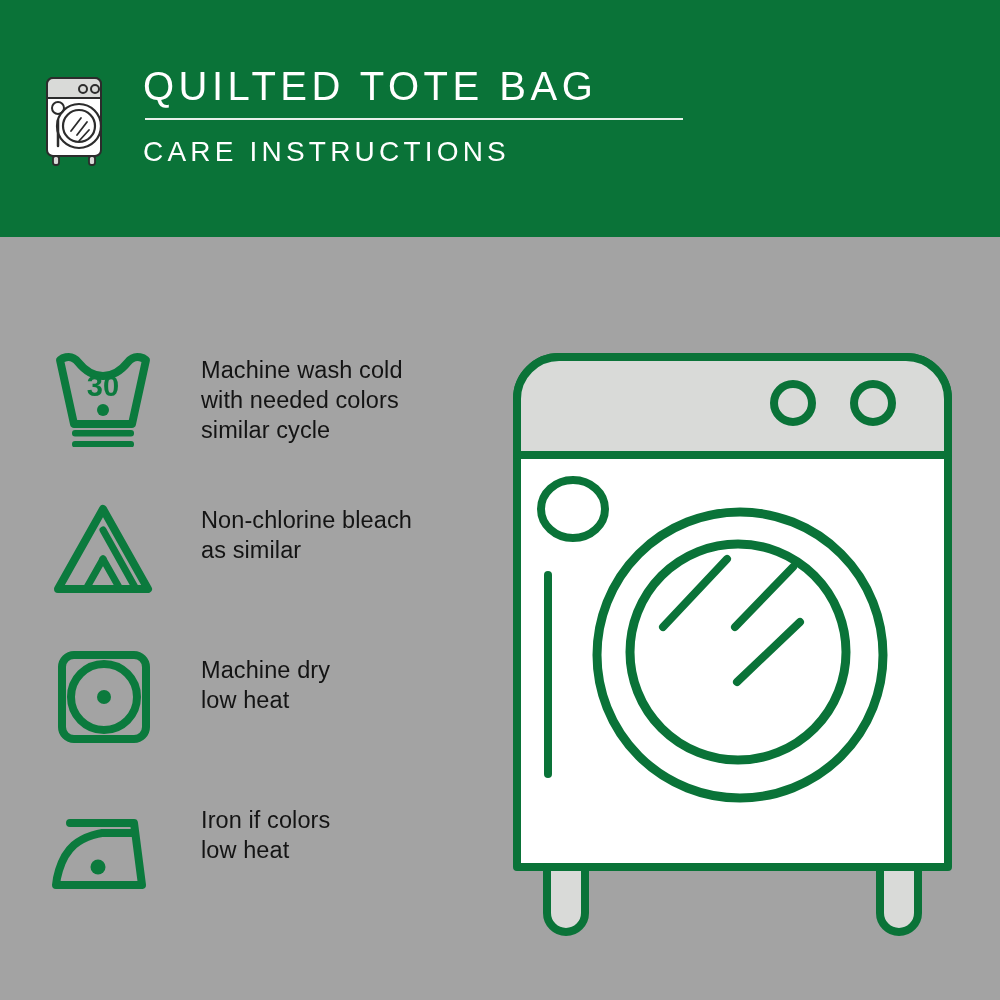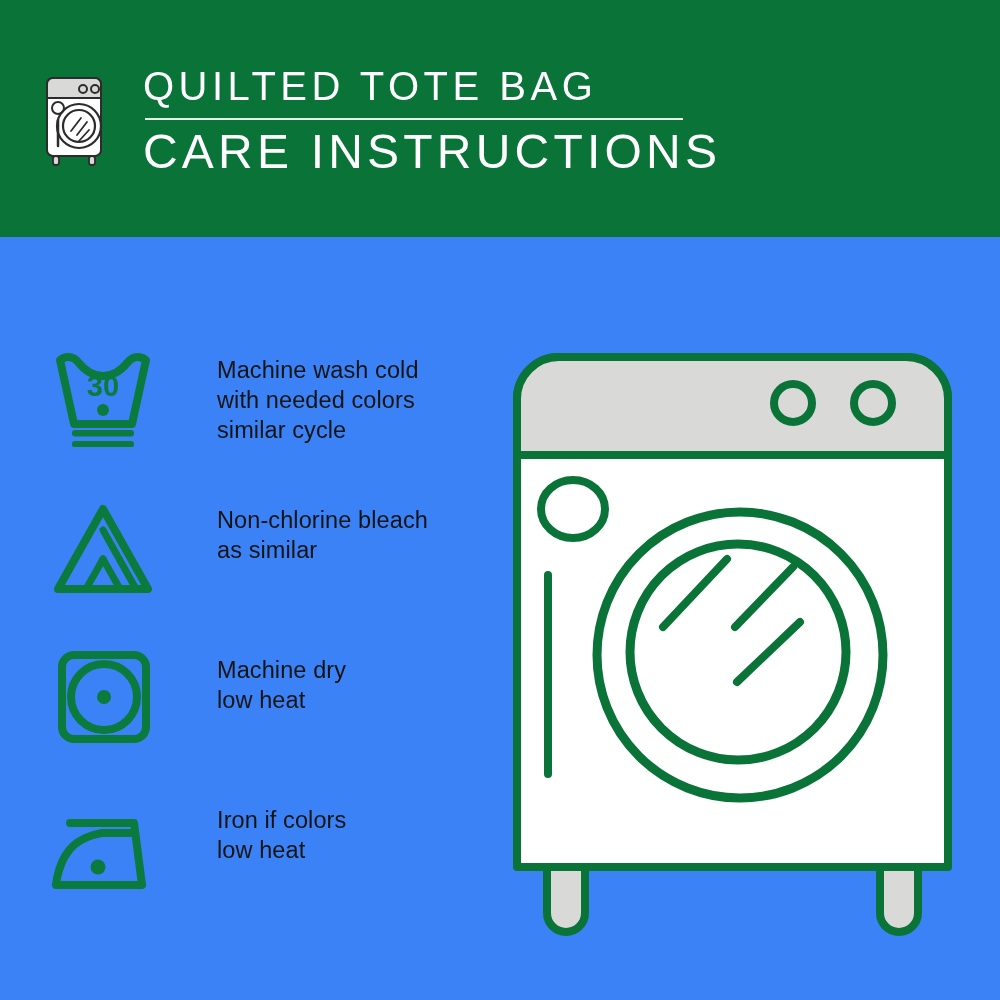--- a/index.html
+++ b/index.html
@@ -2,21 +2,21 @@
 <html><head>
 <meta charset="utf-8">
 <style>
   * { box-sizing: border-box; margin: 0; padding: 0; }
   html, body {
     width: 1000px; height: 1000px;
     background: #ffffff;
     font-family: "Liberation Sans", sans-serif;
     overflow: hidden;
   }
-  .page { position: relative; width: 1000px; height: 1000px; background: #3b82f6; }
+  .page { position: relative; width: 1000px; height: 1000px; background: #a3a3a3; }
 
   
   .header {
     position: absolute; left: 0; top: 0;
     width: 1000px; height: 237px;
     background: #0a7338;
     display: flex; align-items: center;
   }
   .header-logo {
     position: absolute; left: 43px; top: 69px;
@@ -34,21 +34,21 @@
     line-height: 48px;
     white-space: nowrap;
   }
   .title-rule {
     width: 538px; height: 2px;
     background: #e7efe9;
     margin: 8px 0 6px 2px;
   }
   .title-bottom {
     color: #ffffff;
-    font-size: 48px;
+    font-size: 28px;
     font-weight: 400;
     letter-spacing: 4.2px;
     line-height: 52px;
     white-space: nowrap;
   }
 
   
   .content { position: absolute; left: 0; top: 237px; width: 1000px; height: 763px; }
 
   .care-list {
@@ -68,21 +68,21 @@
   }
   .care-text {
     padding-left: 38px;
     padding-top: 18px;
     color: #141414;
     font-size: 23.5px;
     line-height: 30px;
     font-weight: 400;
     letter-spacing: 0.1px;
   }
-  .care-text .ln { display: block; white-space: nowrap; margin-left: 16px; }
+  .care-text .ln { display: block; white-space: nowrap; }
 
   
   .washer {
     position: absolute; left: 495px; top: 100px;
     width: 475px; height: 600px;
   }
 </style>
 </head>
 <body>
 

